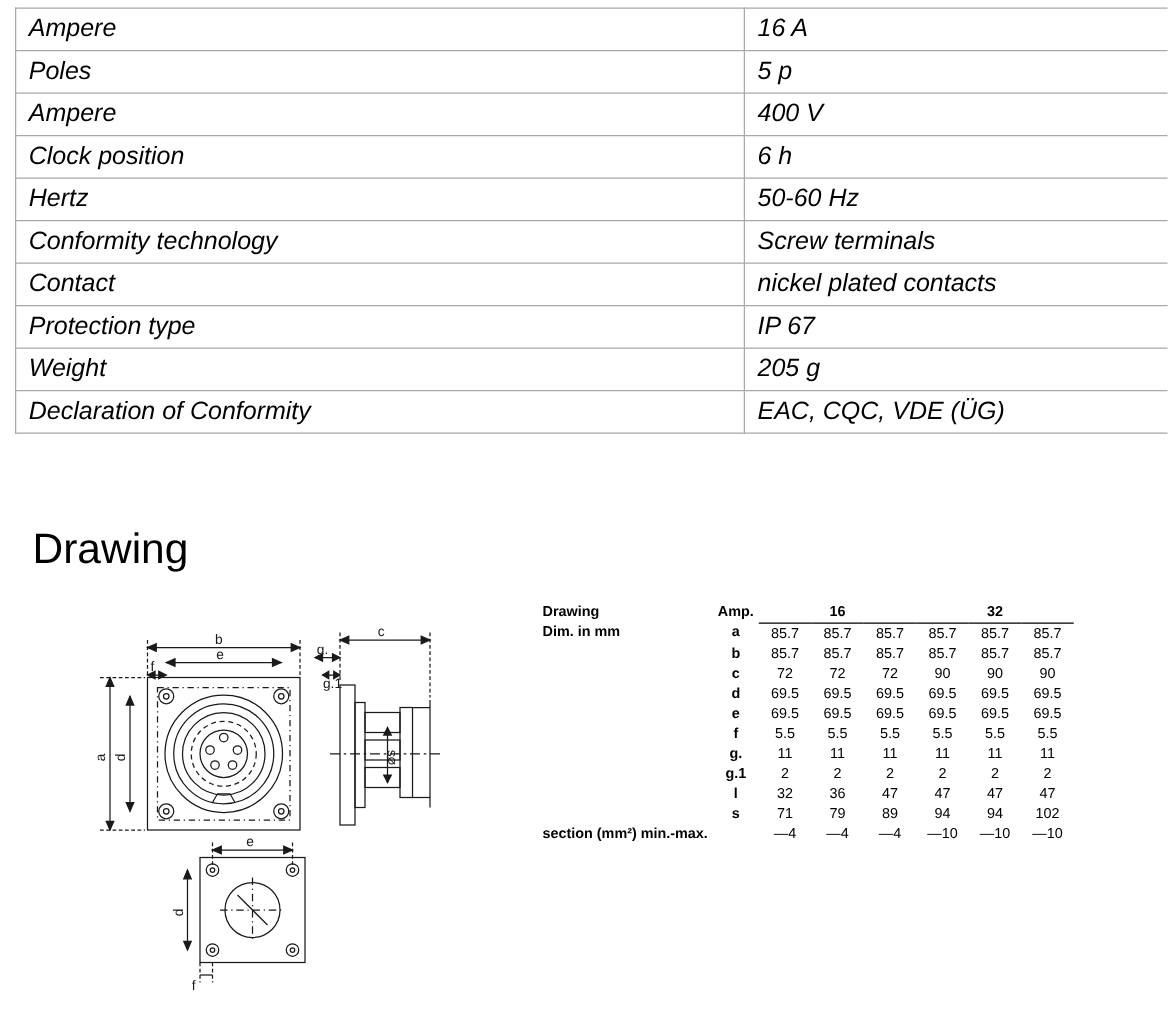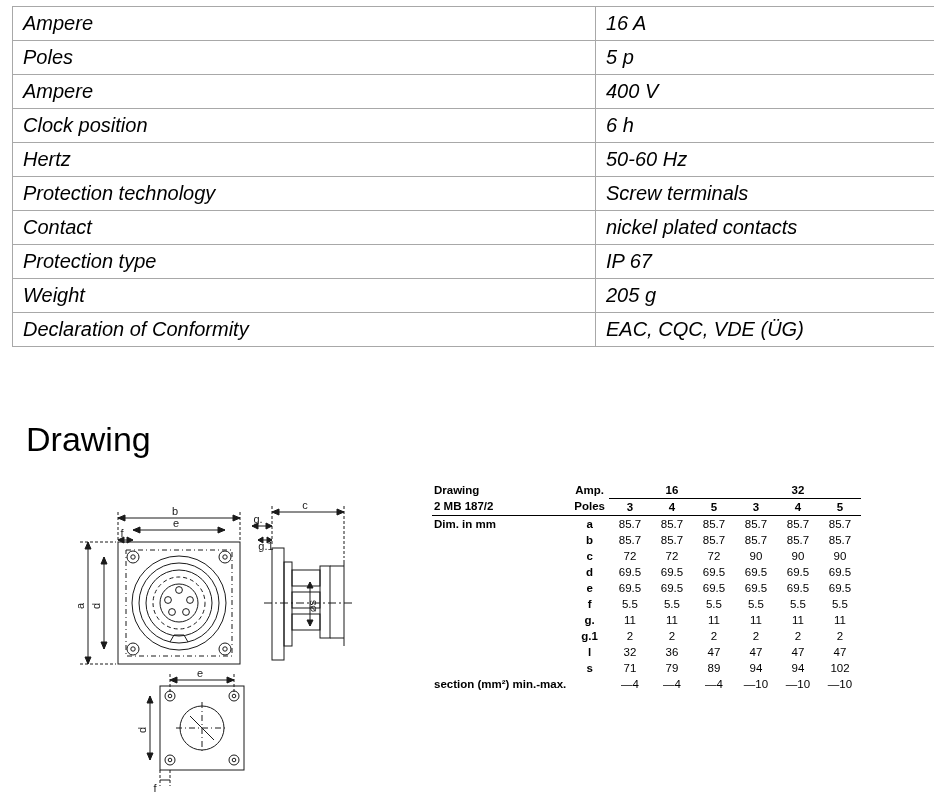--- a/index.html
+++ b/index.html
@@ -106,21 +106,21 @@
     </tr>
     <tr>
       <td class="k">Clock position</td>
       <td class="v">6 h</td>
     </tr>
     <tr>
       <td class="k">Hertz</td>
       <td class="v">50-60 Hz</td>
     </tr>
     <tr>
-      <td class="k">Protection technology</td>
+      <td class="k">Conformity technology</td>
       <td class="v">Screw terminals</td>
     </tr>
     <tr>
       <td class="k">Contact</td>
       <td class="v">nickel plated contacts</td>
     </tr>
     <tr>
       <td class="k">Protection type</td>
       <td class="v">IP 67</td>
     </tr>
@@ -267,30 +267,20 @@
 <table class="dim-table">
   <tbody>
 
     <tr>
       <td class="lbl bold">Drawing</td>
       <td class="bold">Amp.</td>
       <td class="bold grp-line num" colspan="3">16</td>
       <td class="bold grp-line num" colspan="3">32</td>
     </tr>
 
-    <tr class="line-under">
-      <td class="lbl bold">2 MB 187/2</td>
-      <td class="bold">Poles</td>
-      <td class="bold num">3</td>
-      <td class="bold num">4</td>
-      <td class="bold num">5</td>
-      <td class="bold num">3</td>
-      <td class="bold num">4</td>
-      <td class="bold num">5</td>
-    </tr>
 
     <tr>
       <td class="lbl bold">Dim. in mm</td>
       <td class="rowkey">a</td>
       <td class="num">85.7</td>
       <td class="num">85.7</td>
       <td class="num">85.7</td>
       <td class="num">85.7</td>
       <td class="num">85.7</td>
       <td class="num">85.7</td>

